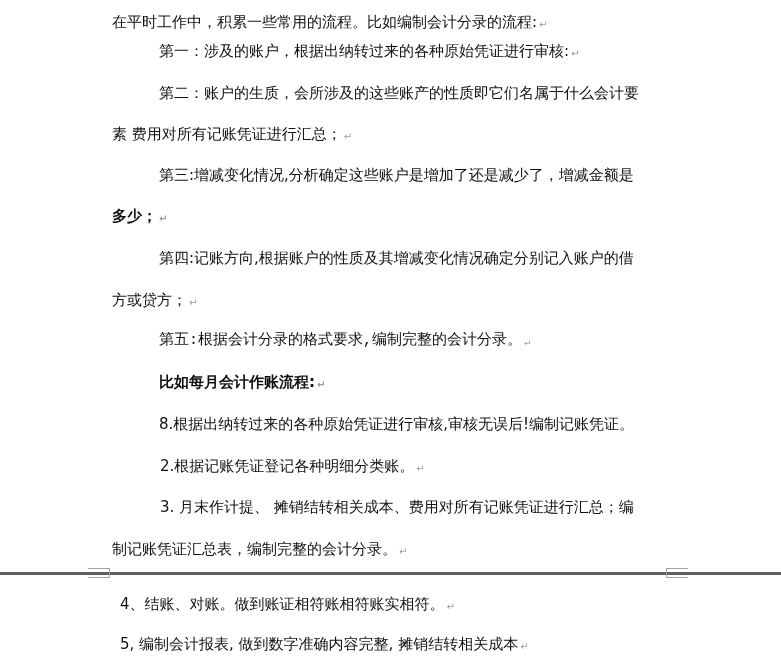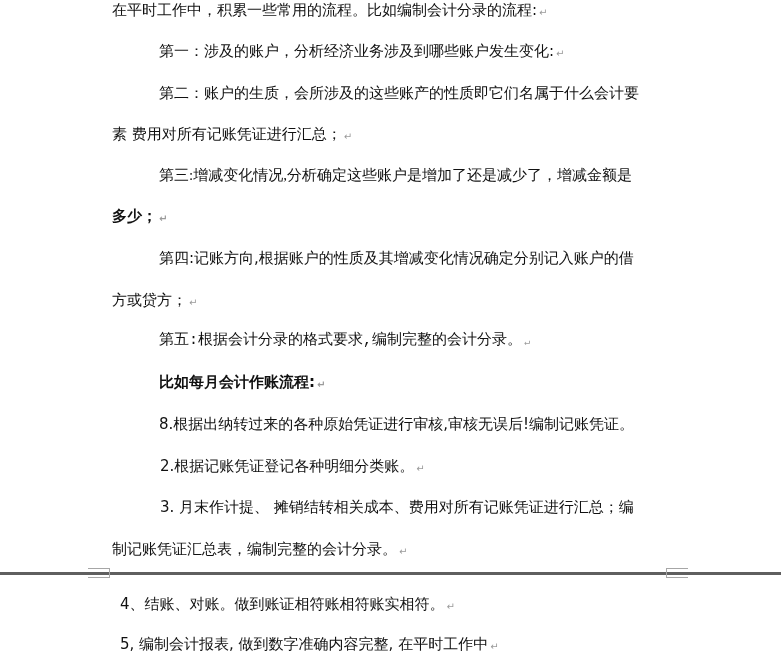--- a/index.html
+++ b/index.html
@@ -55,36 +55,36 @@
     .corner.right {
       left: 666px;
       top: 568px;
       border-width: 1px 0 1px 1px;
     }
   </style>
 </head>
 <body>
 
 <div>
-  <div class="line" style="left:112px; top:0px;">
+  <div class="line" style="left:112px; top:12px;">
     <span>在平时工作中，积累一些常用的流程。比如编制会计分录的流程:</span><span class="pmark">↵</span>
   </div>
 
   <div class="line" style="left:159px; top:41px;">
-    <span>第一：涉及的账户，分析经济业务涉及到哪些账户发生变化:</span><span class="pmark">↵</span>
+    <span>第一：涉及的账户，根据出纳转过来的各种原始凭证进行审核:</span><span class="pmark">↵</span>
   </div>
 
   <div class="line" style="left:159px; top:83px;">
     <span>第二：账户的生质，会所涉及的这些账产的性质即它们名属于什么会计要</span>
   </div>
   <div class="line" style="left:112px; top:124px;">
     <span>素 费用对所有记账凭证进行汇总；</span><span class="pmark">↵</span>
   </div>
 
-  <div class="line" style="left:159px; top:165px;font-family:Liberation Serif, serif;">
+  <div class="line" style="left:159px; top:165px;">
     <span>第三:增减变化情况,分析确定这些账户是增加了还是减少了，增减金额是</span>
   </div>
   <div class="line" style="left:112px; top:206px;font-weight:bold;">
     <span>多少；</span><span class="pmark">↵</span>
   </div>
 
   <div class="line" style="left:159px; top:248px;">
     <span>第四:记账方向,根据账户的性质及其增减变化情况确定分别记入账户的借</span>
   </div>
   <div class="line" style="left:112px; top:290px;">
@@ -117,15 +117,15 @@
 
 <div class="page-break"></div>
 <div class="corner left"></div>
 <div class="corner right"></div>
 
 <div>
   <div class="line" style="left:120px; top:594px;">
     <span>4、结账、对账。做到账证相符账相符账实相符。</span><span class="pmark">↵</span>
   </div>
   <div class="line" style="left:120px; top:634px;">
-    <span>5, 编制会计报表, 做到数字准确内容完整, 在平时工作中</span><span class="pmark">↵</span>
+    <span>5, 编制会计报表, 做到数字准确内容完整, 摊销结转相关成本</span><span class="pmark">↵</span>
   </div>
 </div>
 
 </body></html>

